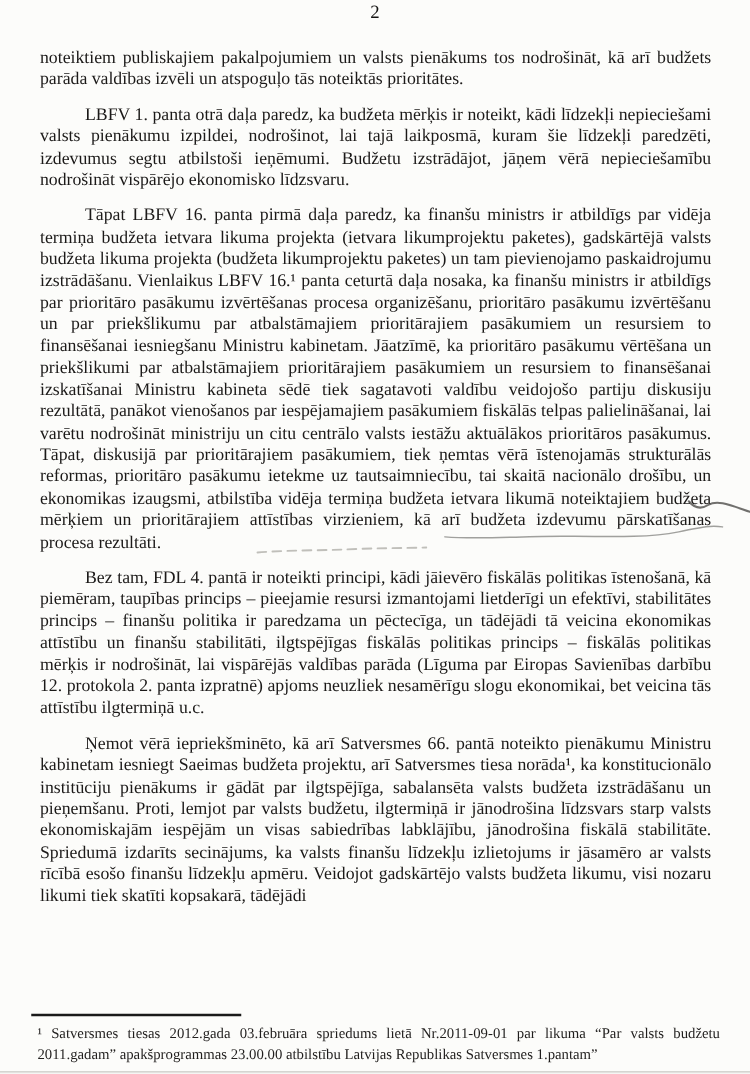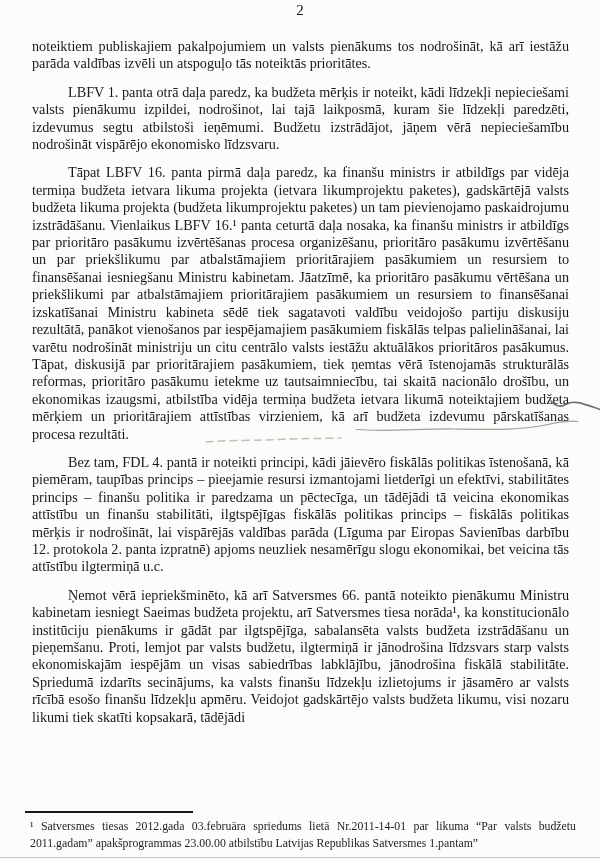--- a/index.html
+++ b/index.html
@@ -65,30 +65,30 @@
   }
 </style>
 </head>
 <body>
 
 <div class="page">
 
   <div class="page-number">2</div>
 
   <div class="content">
-    <p class="no-indent">noteiktiem publiskajiem pakalpojumiem un valsts pienākums tos nodrošināt, kā arī iestāžu parāda valdības izvēli un atspoguļo tās noteiktās prioritātes.</p>
+    <p class="no-indent">noteiktiem publiskajiem pakalpojumiem un valsts pienākums tos nodrošināt, kā arī budžets parāda valdības izvēli un atspoguļo tās noteiktās prioritātes.</p>
     <p>LBFV 1. panta otrā daļa paredz, ka budžeta mērķis ir noteikt, kādi līdzekļi nepieciešami valsts pienākumu izpildei, nodrošinot, lai tajā laikposmā, kuram šie līdzekļi paredzēti, izdevumus segtu atbilstoši ieņēmumi. Budžetu izstrādājot, jāņem vērā nepieciešamību nodrošināt vispārējo ekonomisko līdzsvaru.</p>
     <p>Tāpat LBFV 16. panta pirmā daļa paredz, ka finanšu ministrs ir atbildīgs par vidēja termiņa budžeta ietvara likuma projekta (ietvara likumprojektu paketes), gadskārtējā valsts budžeta likuma projekta (budžeta likumprojektu paketes) un tam pievienojamo paskaidrojumu izstrādāšanu. Vienlaikus LBFV 16.¹ panta ceturtā daļa nosaka, ka finanšu ministrs ir atbildīgs par prioritāro pasākumu izvērtēšanas procesa organizēšanu, prioritāro pasākumu izvērtēšanu un par priekšlikumu par atbalstāmajiem prioritārajiem pasākumiem un resursiem to finansēšanai iesniegšanu Ministru kabinetam. Jāatzīmē, ka prioritāro pasākumu vērtēšana un priekšlikumi par atbalstāmajiem prioritārajiem pasākumiem un resursiem to finansēšanai izskatīšanai Ministru kabineta sēdē tiek sagatavoti valdību veidojošo partiju diskusiju rezultātā, panākot vienošanos par iespējamajiem pasākumiem fiskālās telpas palielināšanai, lai varētu nodrošināt ministriju un citu centrālo valsts iestāžu aktuālākos prioritāros pasākumus. Tāpat, diskusijā par prioritārajiem pasākumiem, tiek ņemtas vērā īstenojamās strukturālās reformas, prioritāro pasākumu ietekme uz tautsaimniecību, tai skaitā nacionālo drošību, un ekonomikas izaugsmi, atbilstība vidēja termiņa budžeta ietvara likumā noteiktajiem budžeta mērķiem un prioritārajiem attīstības virzieniem, kā arī budžeta izdevumu pārskatīšanas procesa rezultāti.</p>
     <p>Bez tam, FDL 4. pantā ir noteikti principi, kādi jāievēro fiskālās politikas īstenošanā, kā piemēram, taupības princips – pieejamie resursi izmantojami lietderīgi un efektīvi, stabilitātes princips – finanšu politika ir paredzama un pēctecīga, un tādējādi tā veicina ekonomikas attīstību un finanšu stabilitāti, ilgtspējīgas fiskālās politikas princips – fiskālās politikas mērķis ir nodrošināt, lai vispārējās valdības parāda (Līguma par Eiropas Savienības darbību 12. protokola 2. panta izpratnē) apjoms neuzliek nesamērīgu slogu ekonomikai, bet veicina tās attīstību ilgtermiņā u.c.</p>
     <p>Ņemot vērā iepriekšminēto, kā arī Satversmes 66. pantā noteikto pienākumu Ministru kabinetam iesniegt Saeimas budžeta projektu, arī Satversmes tiesa norāda¹, ka konstitucionālo institūciju pienākums ir gādāt par ilgtspējīga, sabalansēta valsts budžeta izstrādāšanu un pieņemšanu. Proti, lemjot par valsts budžetu, ilgtermiņā ir jānodrošina līdzsvars starp valsts ekonomiskajām iespējām un visas sabiedrības labklājību, jānodrošina fiskālā stabilitāte. Spriedumā izdarīts secinājums, ka valsts finanšu līdzekļu izlietojums ir jāsamēro ar valsts rīcībā esošo finanšu līdzekļu apmēru. Veidojot gadskārtējo valsts budžeta likumu, visi nozaru likumi tiek skatīti kopsakarā, tādējādi</p>
   </div>
 
   <div class="footnote-rule"></div>
 
-  <div class="footnote">¹ Satversmes tiesas 2012.gada 03.februāra spriedums lietā Nr.2011-14-01 par likuma “Par valsts budžetu 2011.gadam” apakšprogrammas 23.00.00 atbilstību Latvijas Republikas Satversmes 1.pantam”</div>
+  <div class="footnote">¹ Satversmes tiesas 2012.gada 03.februāra spriedums lietā Nr.2011-09-01 par likuma “Par valsts budžetu 2011.gadam” apakšprogrammas 23.00.00 atbilstību Latvijas Republikas Satversmes 1.pantam”</div>
 
   <svg class="annotations" width="600" height="859" viewBox="0 0 600 859">
 
     <path d="M551,401 C556,407 561,407.5 566.5,404 C574,399.5 584,404 600,409.5" fill="none" stroke="#4d4c4a" stroke-width="1.6" stroke-linecap="round" opacity="0.8"></path>
 
     <path d="M356,429.5 C385,432 420,428.5 455,429 C495,429.5 520,430 543,425.5 C556,423 567,419.5 578,421.5" fill="none" stroke="#6e6e6c" stroke-width="1.2" stroke-linecap="round" opacity="0.65"></path>
 
     <path d="M206,442 C230,440 255,440.5 278,439.5 C300,438.5 322,438.5 341,438" fill="none" stroke="#98968f" stroke-width="1.5" stroke-dasharray="7 5" stroke-linecap="round" opacity="0.6"></path>
   </svg>
 

